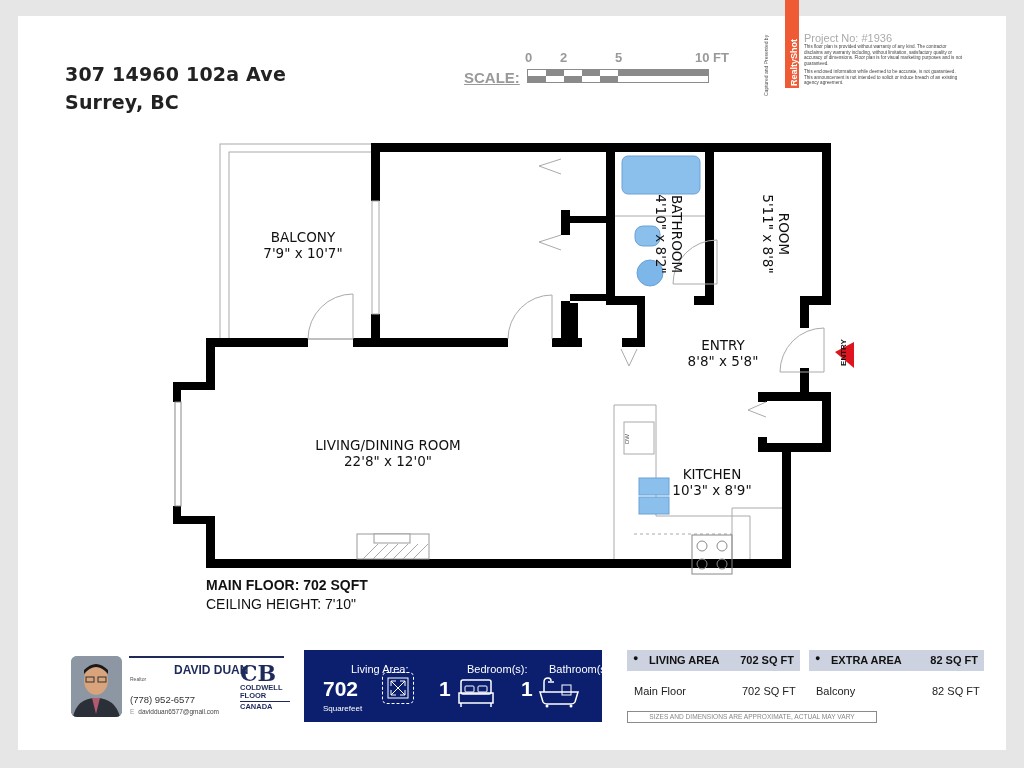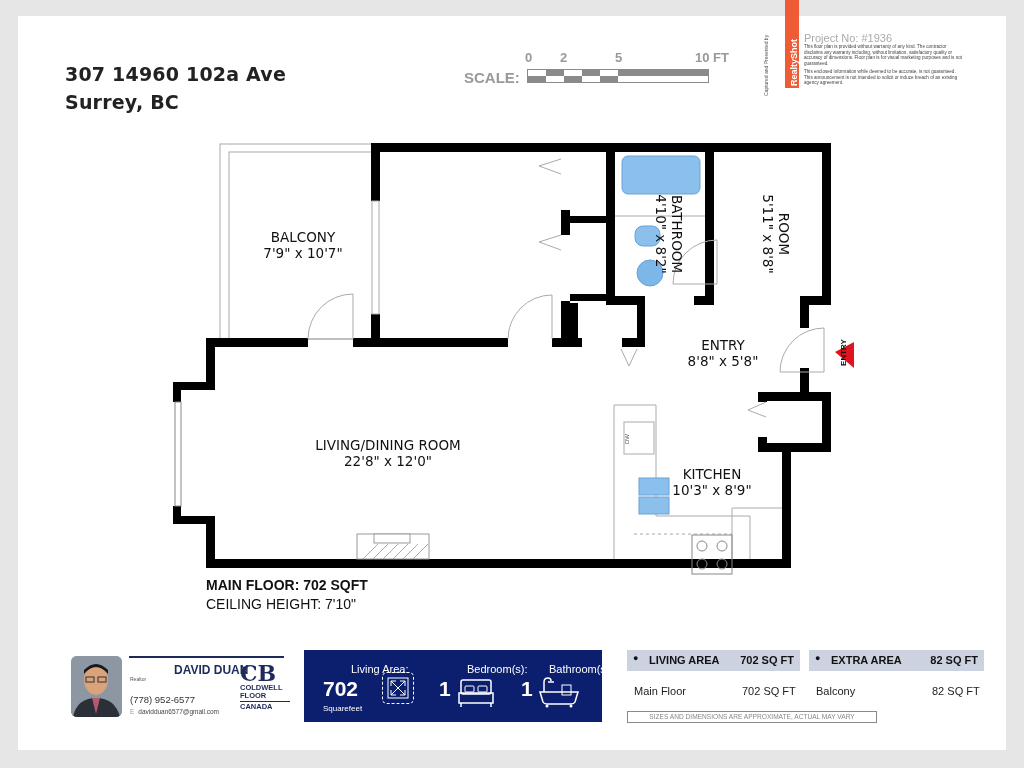--- a/index.html
+++ b/index.html
@@ -1,20 +1,20 @@
 <!DOCTYPE html>
 <html><head>
 <meta charset="utf-8">
 <style>
   html,body{margin:0;padding:0;}
   body{width:1024px;height:768px;background:#e6e6e6;position:relative;overflow:hidden;font-family:"Liberation Sans",sans-serif;}
   .page{position:absolute;left:18px;top:16px;width:988px;height:734px;background:#fff;}
   .abs{position:absolute;}
   .addr{left:47px;top:44px;font-size:19px;font-weight:bold;color:#222;line-height:28px;font-family:"DejaVu Sans",sans-serif;letter-spacing:0.2px;}
-  .scale-label{left:446px;top:53px;font-size:15px;font-weight:bold;color:#999;}
+  .scale-label{left:446px;top:53px;font-size:15px;font-weight:bold;color:#999;text-decoration:underline;}
   .scale-num{font-size:13px;font-weight:bold;color:#999;top:34px;}
   .scale-bar{left:509px;top:53px;width:182px;height:14px;border:1px solid #8a8a8a;box-sizing:border-box;}
   .rs-strip{left:767px;top:-16px;width:14px;height:88px;background:#ef5b35;}
   .rs-vert{left:745px;top:80px;transform-origin:left top;transform:rotate(-90deg);font-size:5px;color:#555;white-space:nowrap;}
   .rs-logo{left:771px;top:70px;transform-origin:left top;transform:rotate(-90deg);font-size:9px;color:#fff;font-weight:bold;white-space:nowrap;}
   .proj{left:786px;top:16px;font-size:11px;color:#aaa;}
   .disc{left:786px;top:28px;width:160px;font-size:4.6px;color:#444;line-height:5.5px;}
   .room-label{font-size:13.5px;color:#111;text-align:center;line-height:16px;font-family:"DejaVu Sans",sans-serif;}
   .floor-title{left:188px;top:561px;font-size:14px;font-weight:bold;color:#111;}
   .ceiling{left:188px;top:580px;font-size:14px;color:#111;}

